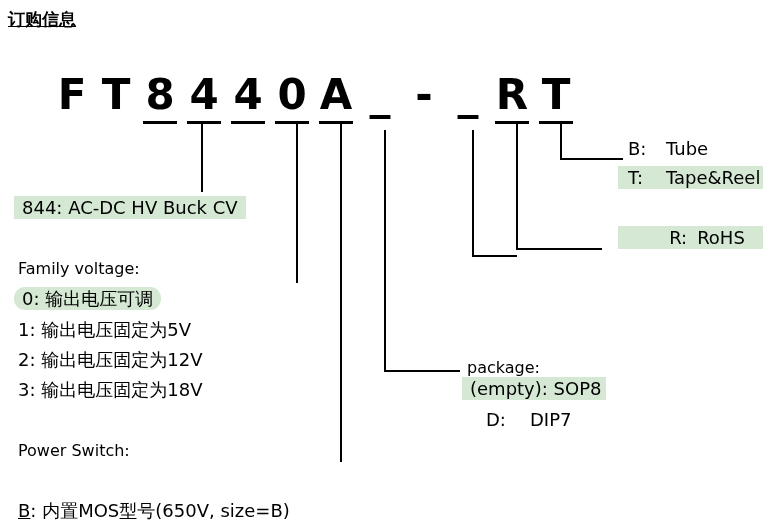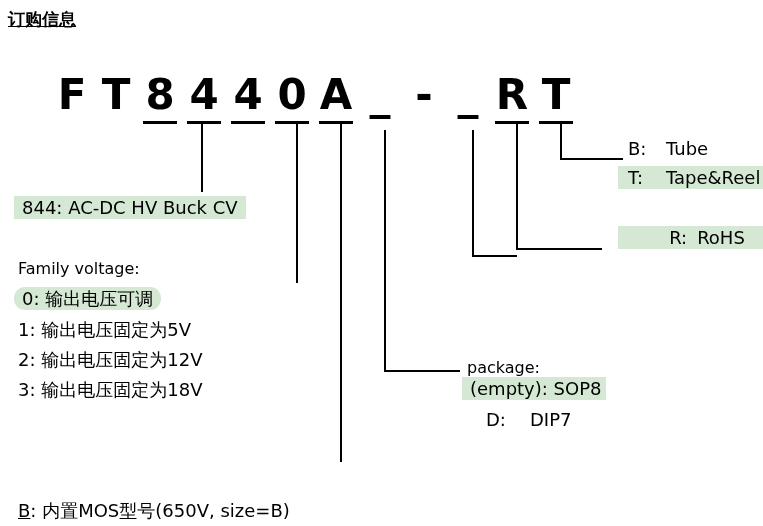--- a/index.html
+++ b/index.html
@@ -105,20 +105,21 @@
   <div class="hl" style="left:560px; top:158px; width:63px;"></div>
 
   <div class="opt hi" style="left:14px; top:196px;">844: AC-DC HV Buck CV</div>
 
   <div class="lbl" style="left:18px; top:259px;">Family voltage:</div>
   <div class="opt hi" style="left:14px; top:287px;border-radius:11px;">0: 输出电压可调</div>
   <div class="opt" style="left:18px; top:322px;">1: 输出电压固定为5V</div>
   <div class="opt" style="left:18px; top:352px;">2: 输出电压固定为12V</div>
   <div class="opt" style="left:18px; top:382px;">3: 输出电压固定为18V</div>
 
+  <div class="lbl" style="left:18px; top:441px;">Power Switch:</div>
   <div class="opt" style="left:18px; top:503px;"><span class="uk">B</span><span>: 内置MOS型号(650V, size=B)</span></div>
 
   <div class="lbl" style="left:467px; top:350px;margin-top:8px;">package:</div>
   <div class="opt hi" style="left:462px; top:377px; width:144px;">(empty): SOP8</div>
   <div class="opt" style="left:444px; top:412px;margin-left:42px;"><span class="k2">D:</span><span>DIP7</span></div>
 
   <div class="opt" style="left:628px; top:141px;"><span class="k">B:</span><span>Tube</span></div>
   <div class="opt hi rbox" style="left:618px; top:166px;"><span class="k">T:</span><span>Tape&amp;Reel</span></div>
 
   <div class="opt hi rbox" style="left:618px; top:226px;text-align:center;"><span class="k">R:</span><span>RoHS</span></div>

